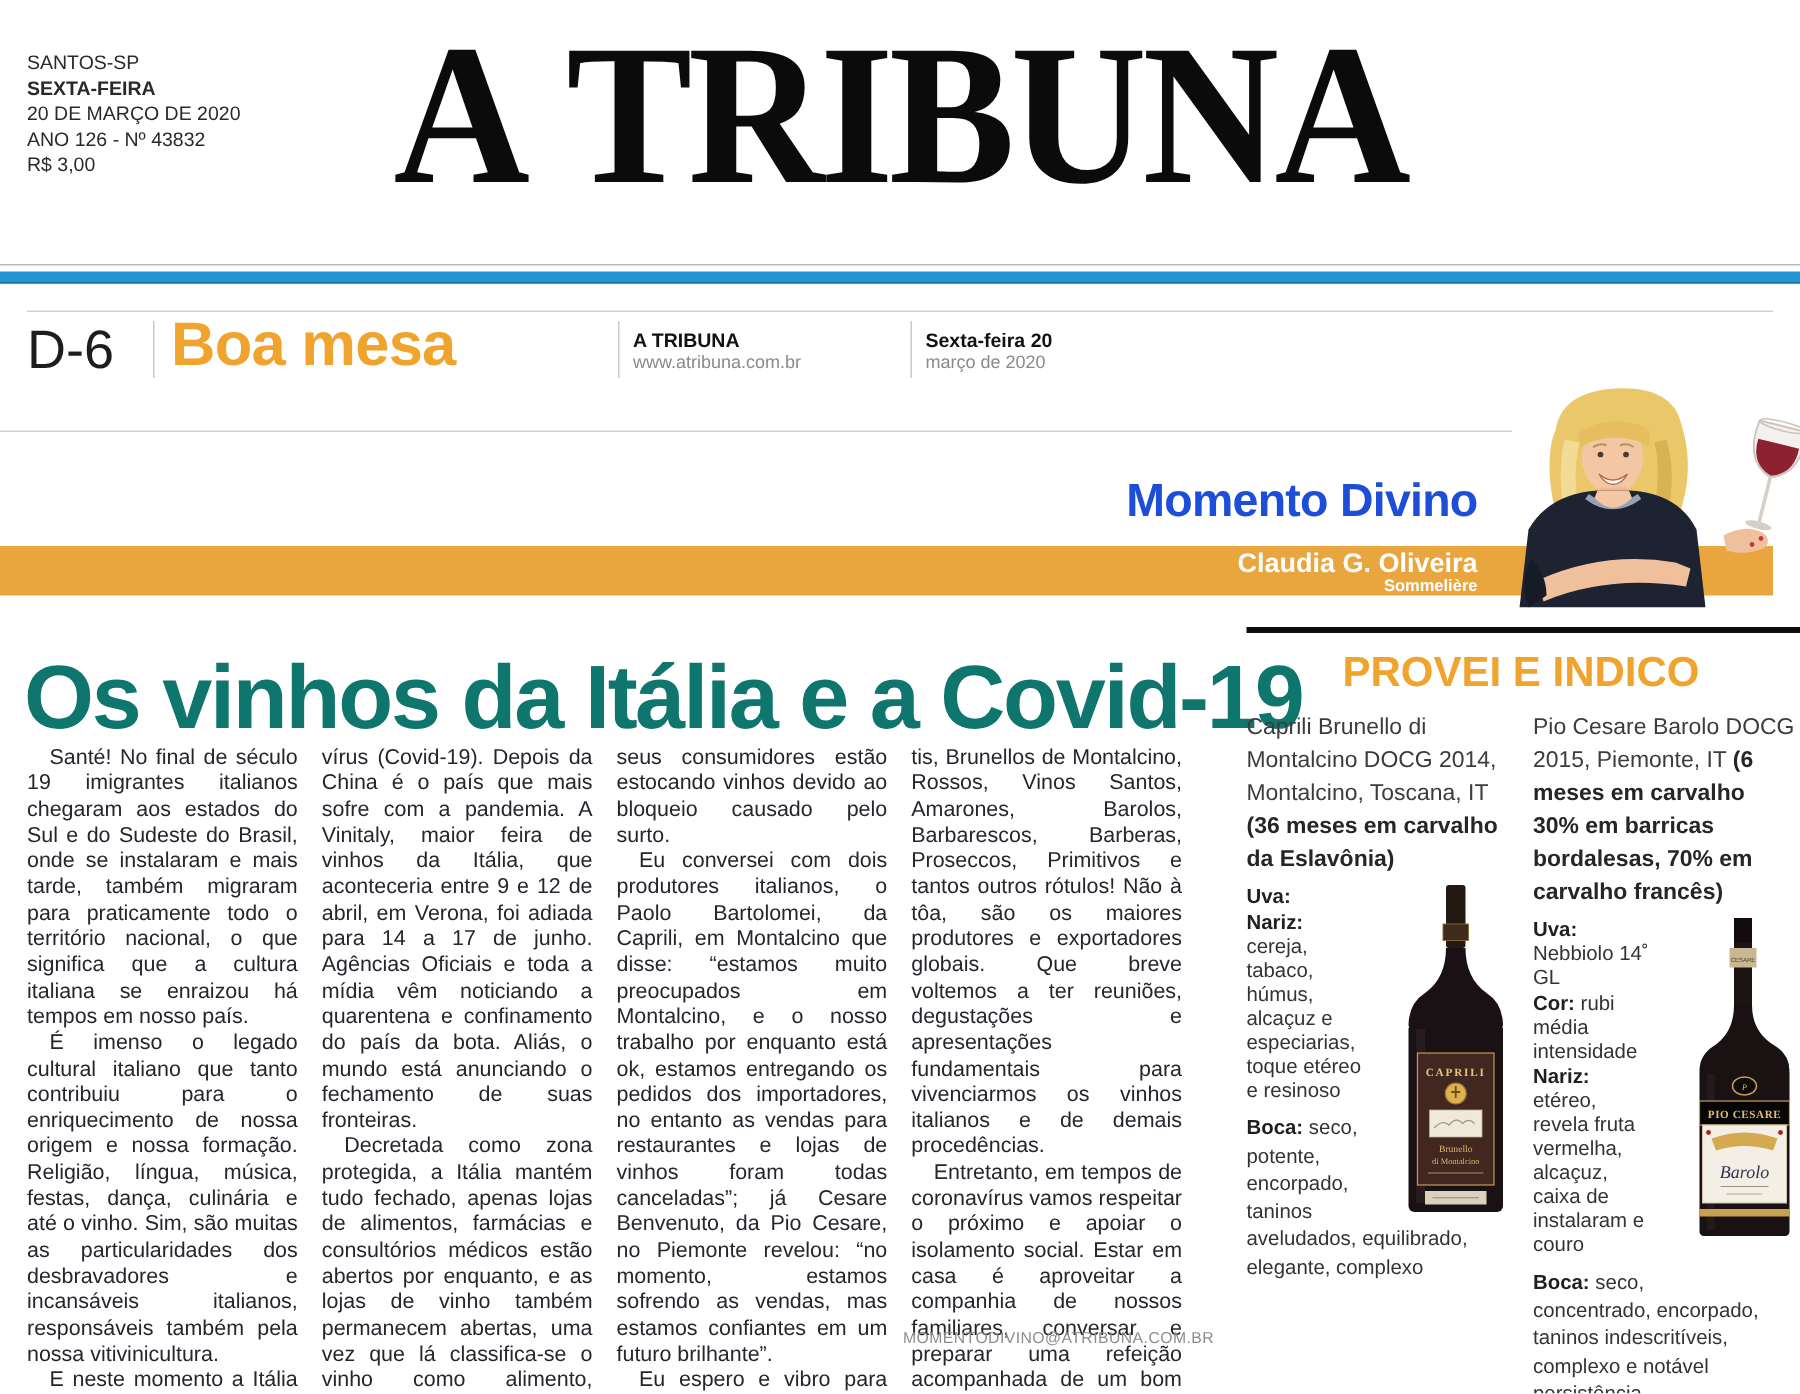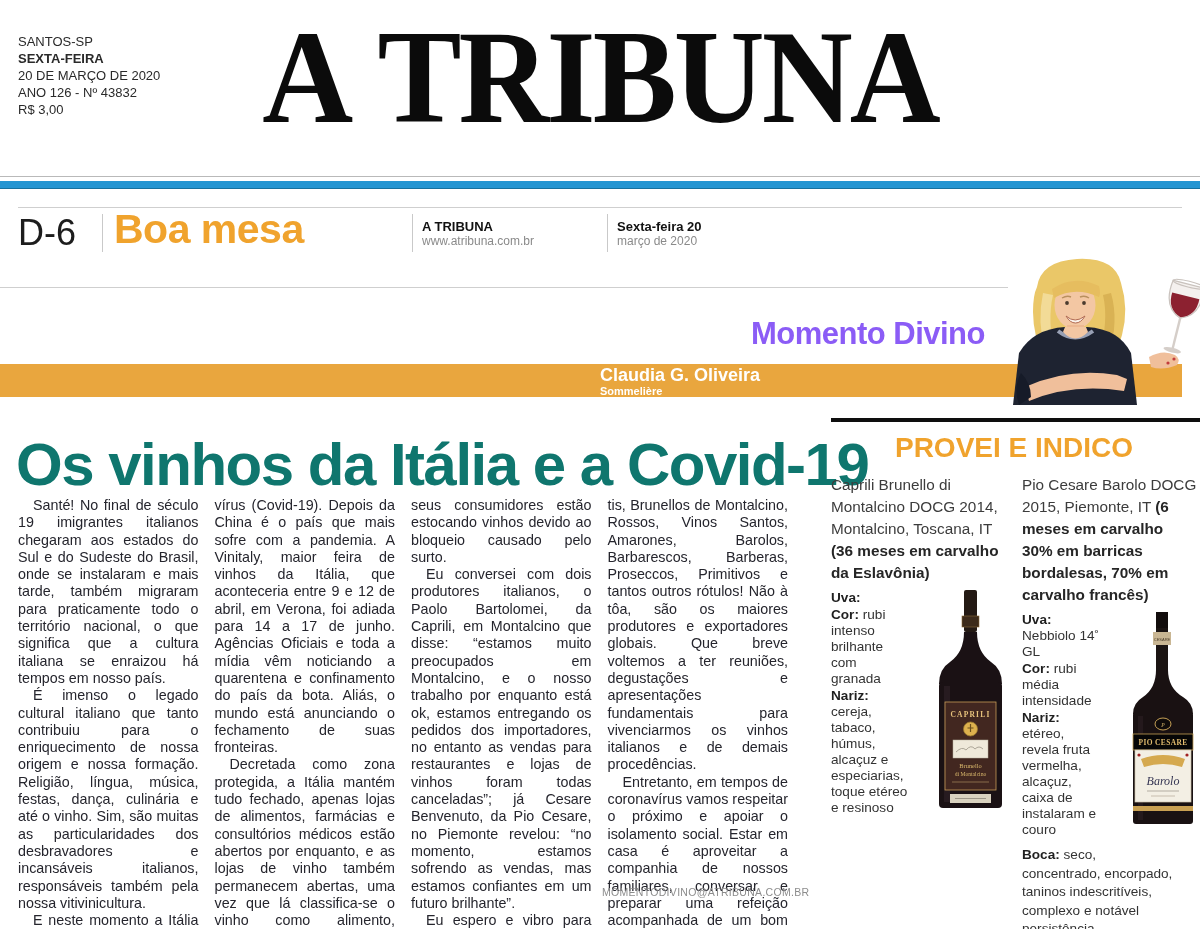--- a/index.html
+++ b/index.html
@@ -30,23 +30,23 @@
   .vsep{position:absolute;top:214px;width:1px;height:38px;background:#c9c9c9;}
   .v1{left:102px;} .v2{left:412px;} .v3{left:607px;}
   .brandblock{position:absolute;left:422px;top:219px;line-height:15px;}
   .dateblock{position:absolute;left:617px;top:219px;line-height:15px;}
   .miniB{font-size:13px;font-weight:bold;color:#111;}
   .miniG{font-size:12px;color:#8a8a8a;}
 
   
   .hl-col{left:0;top:287px;width:1008px;background:#cfcfcf;}
   .colhead-title{position:absolute;left:600px;top:316px;width:385px;text-align:right;
-                 font-size:31px;font-weight:600;letter-spacing:-0.5px;color:#8b5cf6;}
+                 font-size:31px;font-weight:600;letter-spacing:-0.5px;color:#1d4ed8;}
   .orangeband{position:absolute;left:0;top:364px;width:1182px;height:33px;background:var(--band);}
-  .bandtext{position:absolute;left:600px;top:366px;width:385px;color:#fff;}
+  .bandtext{position:absolute;left:600px;top:366px;width:385px;text-align:right;color:#fff;}
   .author{font-size:18px;font-weight:bold;line-height:19px;}
   .role{font-size:11px;font-weight:bold;line-height:12px;}
   .photo{position:absolute;left:925px;top:253px;width:280px;height:152px;}
 
   
   .headline{position:absolute;left:16px;top:430px;margin:0;font-size:60px;font-weight:600;
             letter-spacing:-1.5px;color:#0f766e;white-space:nowrap;}
   .columns{position:absolute;left:18px;top:497px;width:770px;height:424px;display:flex;gap:16px;}
   .col{flex:1;min-width:0;}
   .col p{margin:0;font-size:14.3px;line-height:17.3px;text-align:justify;color:var(--bodytext);}
@@ -191,23 +191,23 @@
               <rect x="39" y="150" width="35" height="18" fill="#EFE9DA" stroke="#B9B2A0" stroke-width="0.5"></rect>
               <path d="M42,162 q6,-6 10,-2 q5,-6 9,-1 q4,-4 8,0" stroke="#9a9486" stroke-width="0.8" fill="none"></path>
               <text x="56.5" y="178" text-anchor="middle" font-family="Liberation Serif,serif" font-size="6.4" fill="#D9B76B">Brunello</text>
               <text x="56.5" y="186" text-anchor="middle" font-family="Liberation Serif,serif" font-size="5.6" fill="#D9B76B">di Montalcino</text>
               <line x1="38" y1="192" x2="75" y2="192" stroke="#B99A6A" stroke-width="0.6"></line>
               <rect x="36" y="204" width="41" height="9" fill="#D9D2BF"></rect>
               <line x1="41" y1="208.5" x2="72" y2="208.5" stroke="#8e887a" stroke-width="0.8"></line>
             </svg>
           </span>
           <div class="attr"><b>Uva:</b><br></div>
-          <div class="attr"><b>Cor:</b> <span>rubi intenso brilhante com granada</span></div>
           <div class="attr"><b>Nariz:</b><br><span>cereja, tabaco, húmus, alcaçuz e especiarias, toque etéreo e resinoso</span></div>
         </div>
+        <p class="boca"><b>Boca:</b> <span>seco, potente, encorpado, taninos aveludados, equilibrado, elegante, complexo</span></p>
 
       </div>
 
       <div class="wine">
         <p class="intro"><span>Pio Cesare Barolo DOCG 2015, Piemonte, IT</span> <b>(6 meses em carvalho 30% em barricas bordalesas, 70% em carvalho francês)</b></p>
         <div class="attrs">
           <span class="bottlebox bb-b">
             <svg viewBox="0 0 92 218" width="92" height="218">
               <rect x="51" y="0" width="12" height="58" fill="#1B1412"></rect>
               <rect x="51" y="0" width="12" height="16" fill="#120D0C"></rect>

